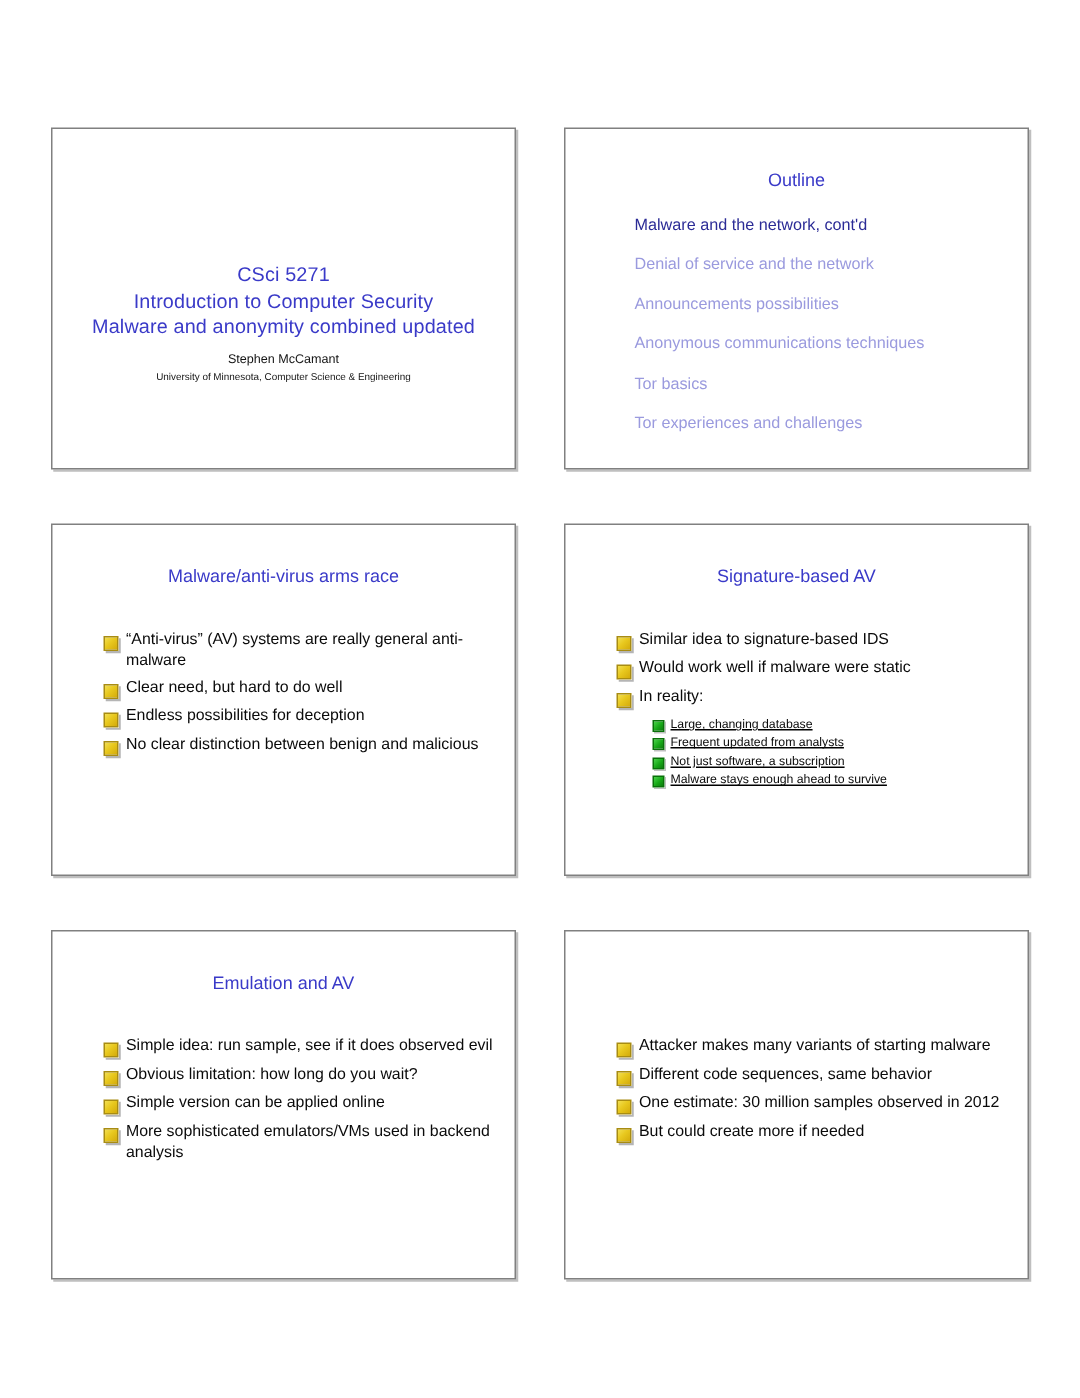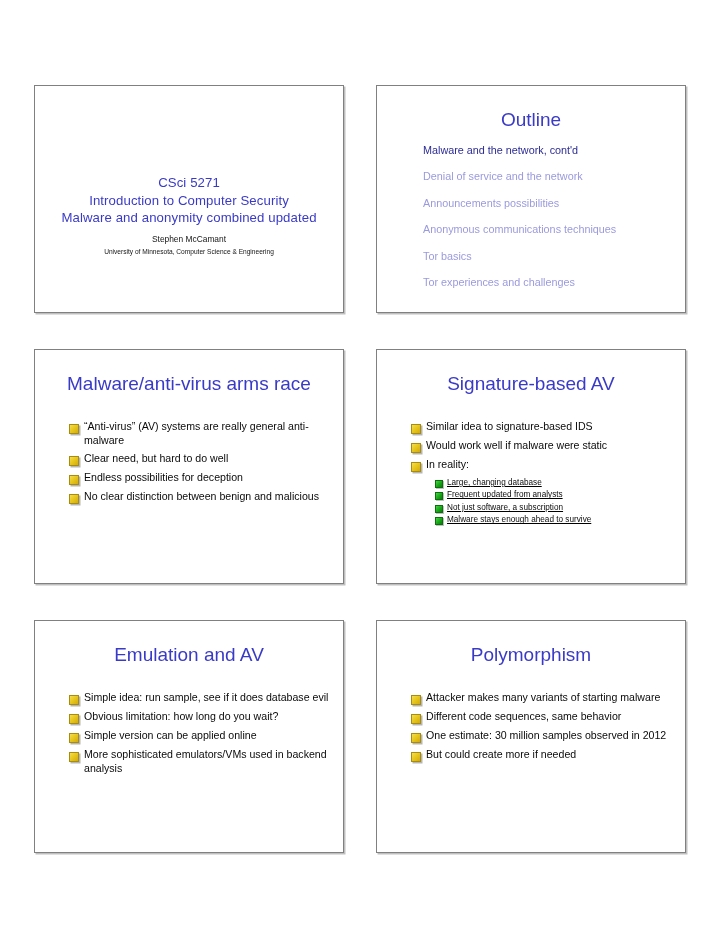--- a/index.html
+++ b/index.html
@@ -75,21 +75,21 @@
   }
 
   
   .slide-title {
     position: absolute;
     left: 10px;
     right: 10px;
     top: 26px;
     text-align: center;
     color: #3a3ac8;
-    font-size: 19px;
+    font-size: 12px;
     line-height: 16px;
     white-space: nowrap;
   }
 
   .bullet-list {
     position: absolute;
     left: 34px;
     right: 14px;
     top: 70px;
   }
@@ -251,39 +251,38 @@
           </div>
         </div>
       </div>
     </div>
 
     <div class="slide">
       <div class="slide-title">Emulation and AV</div>
       <div class="bullet-list">
         <div class="bullet-row">
           <span class="bullet-marker"></span>
-          <span class="bullet-text">Simple idea: run sample, see if it does database evil</span>
+          <span class="bullet-text">Simple idea: run sample, see if it does observed evil</span>
         </div>
         <div class="bullet-row">
           <span class="bullet-marker"></span>
           <span class="bullet-text">Obvious limitation: how long do you wait?</span>
         </div>
         <div class="bullet-row">
           <span class="bullet-marker"></span>
           <span class="bullet-text">Simple version can be applied online</span>
         </div>
         <div class="bullet-row">
           <span class="bullet-marker"></span>
           <span class="bullet-text">More sophisticated emulators/VMs used in backend analysis</span>
         </div>
       </div>
     </div>
 
     <div class="slide">
-      <div class="slide-title">Polymorphism</div>
       <div class="bullet-list">
         <div class="bullet-row">
           <span class="bullet-marker"></span>
           <span class="bullet-text">Attacker makes many variants of starting malware</span>
         </div>
         <div class="bullet-row">
           <span class="bullet-marker"></span>
           <span class="bullet-text">Different code sequences, same behavior</span>
         </div>
         <div class="bullet-row">

